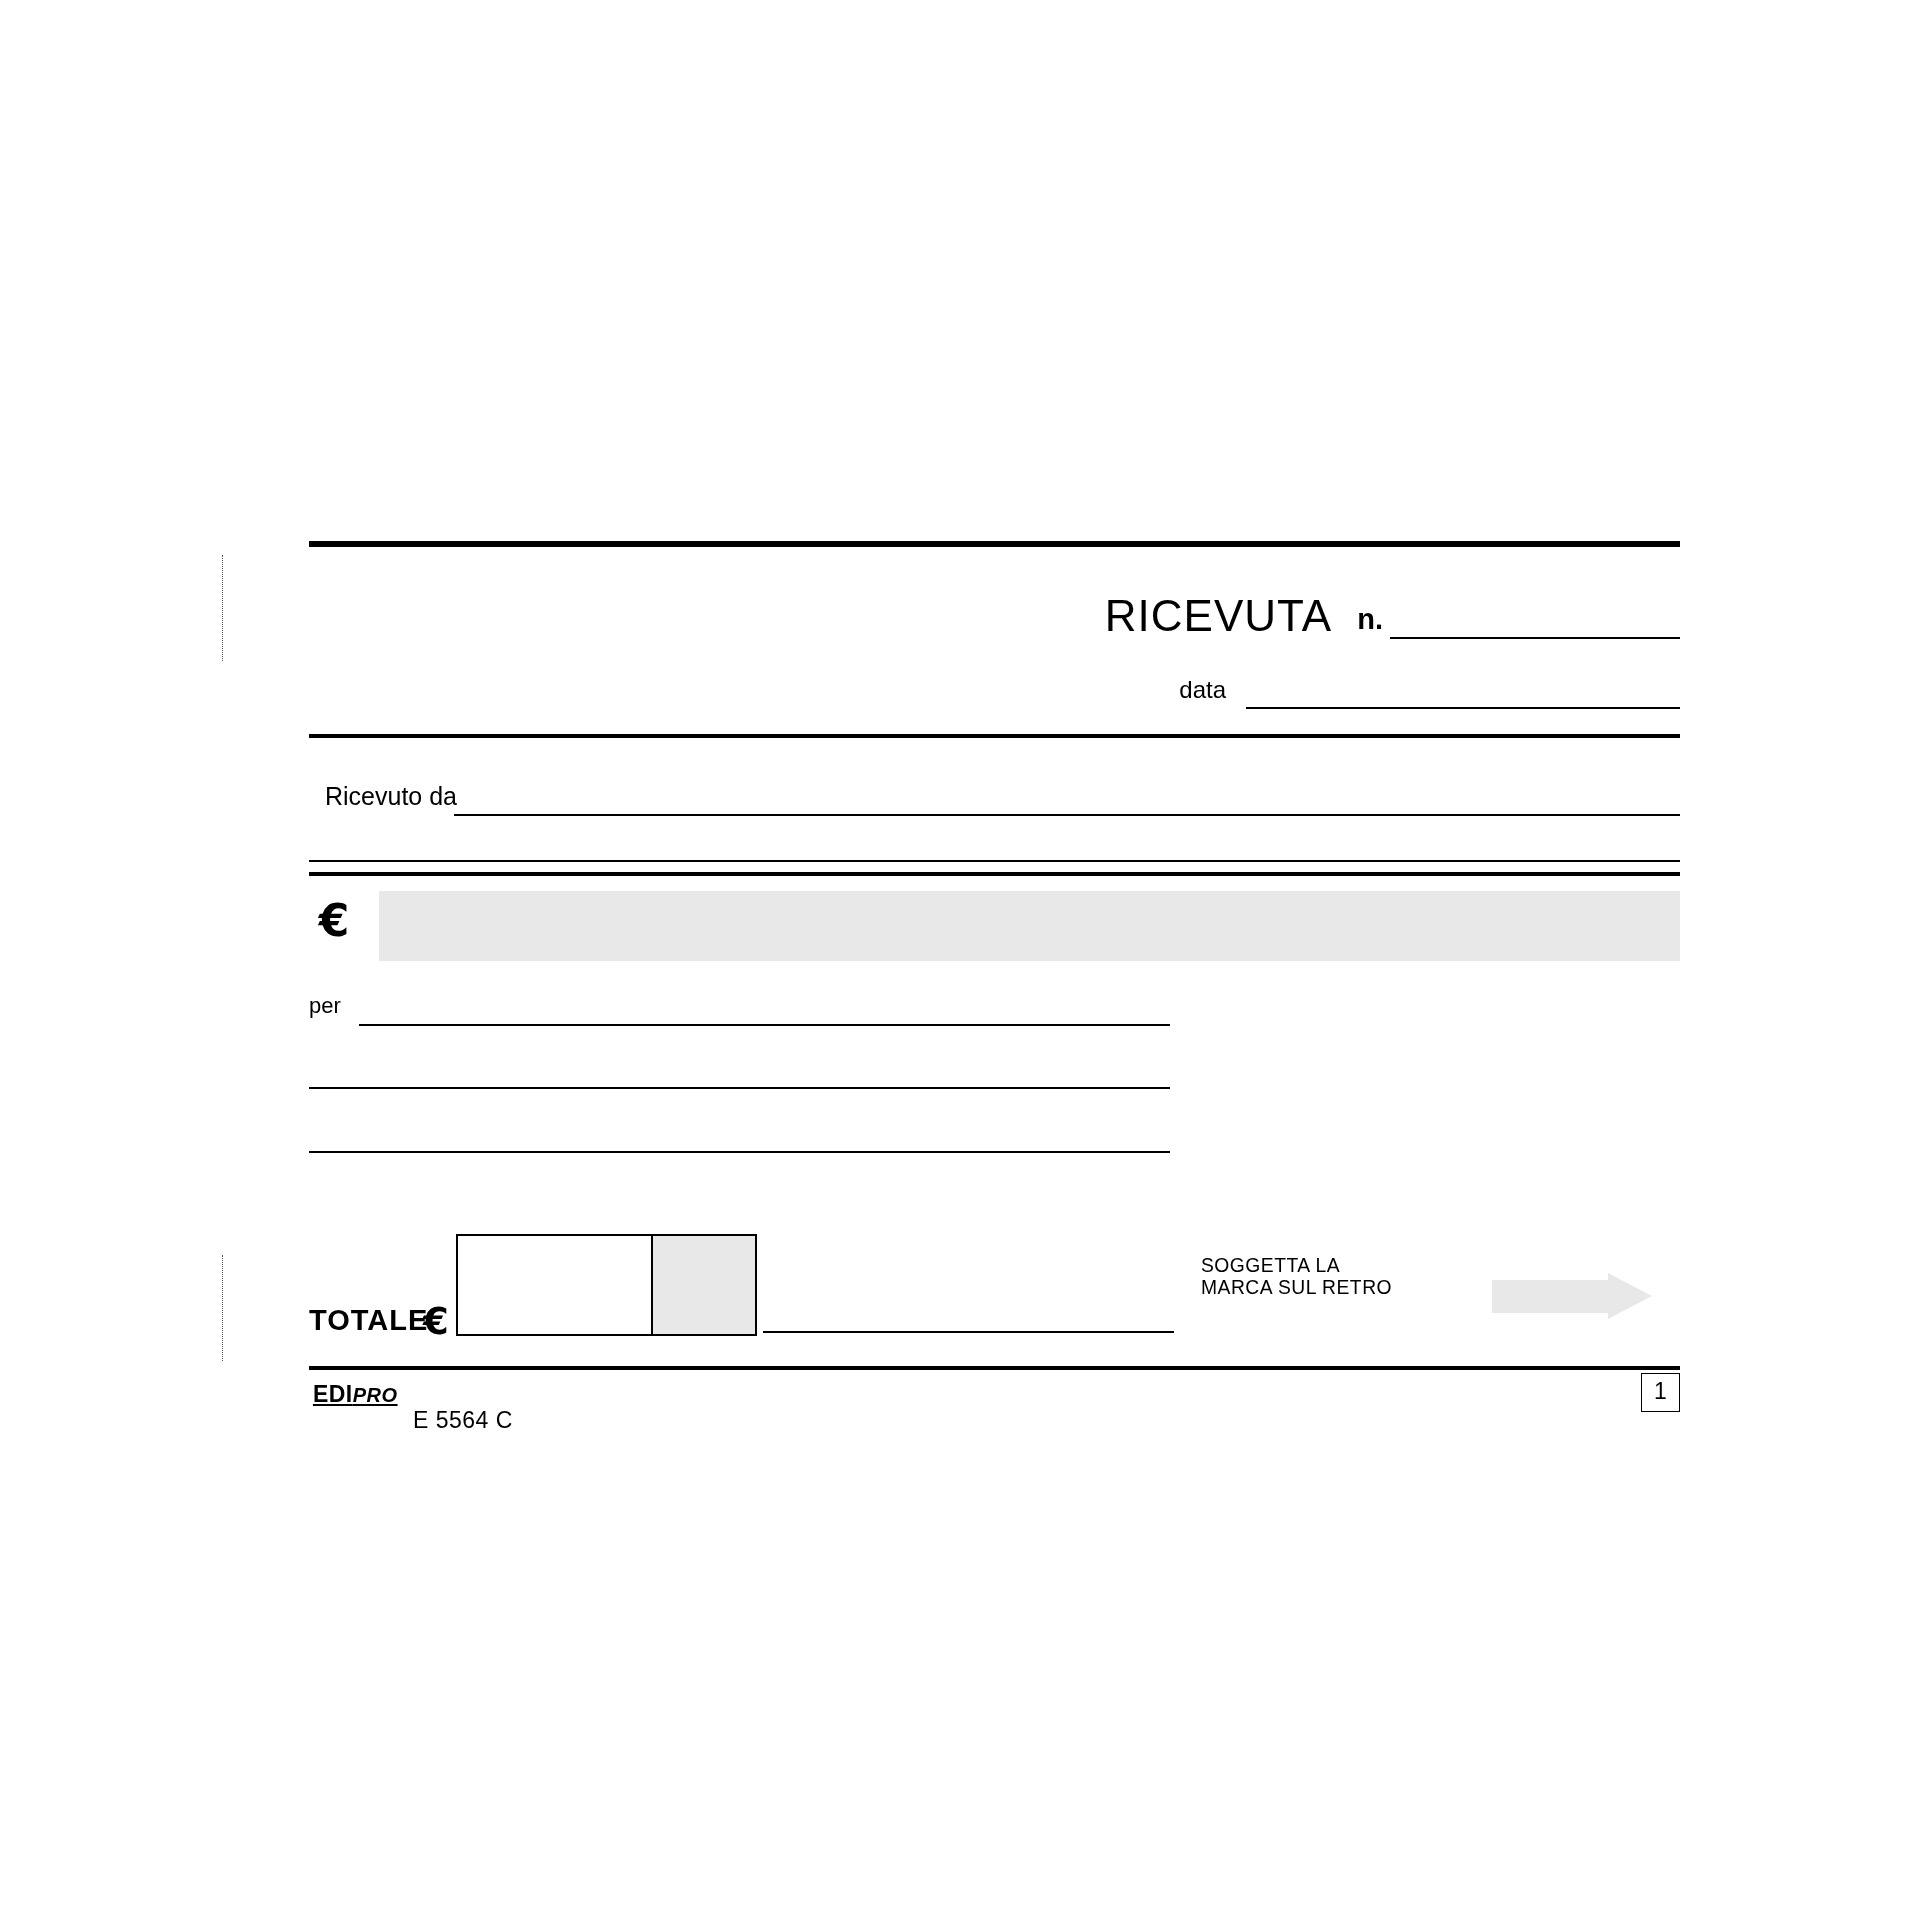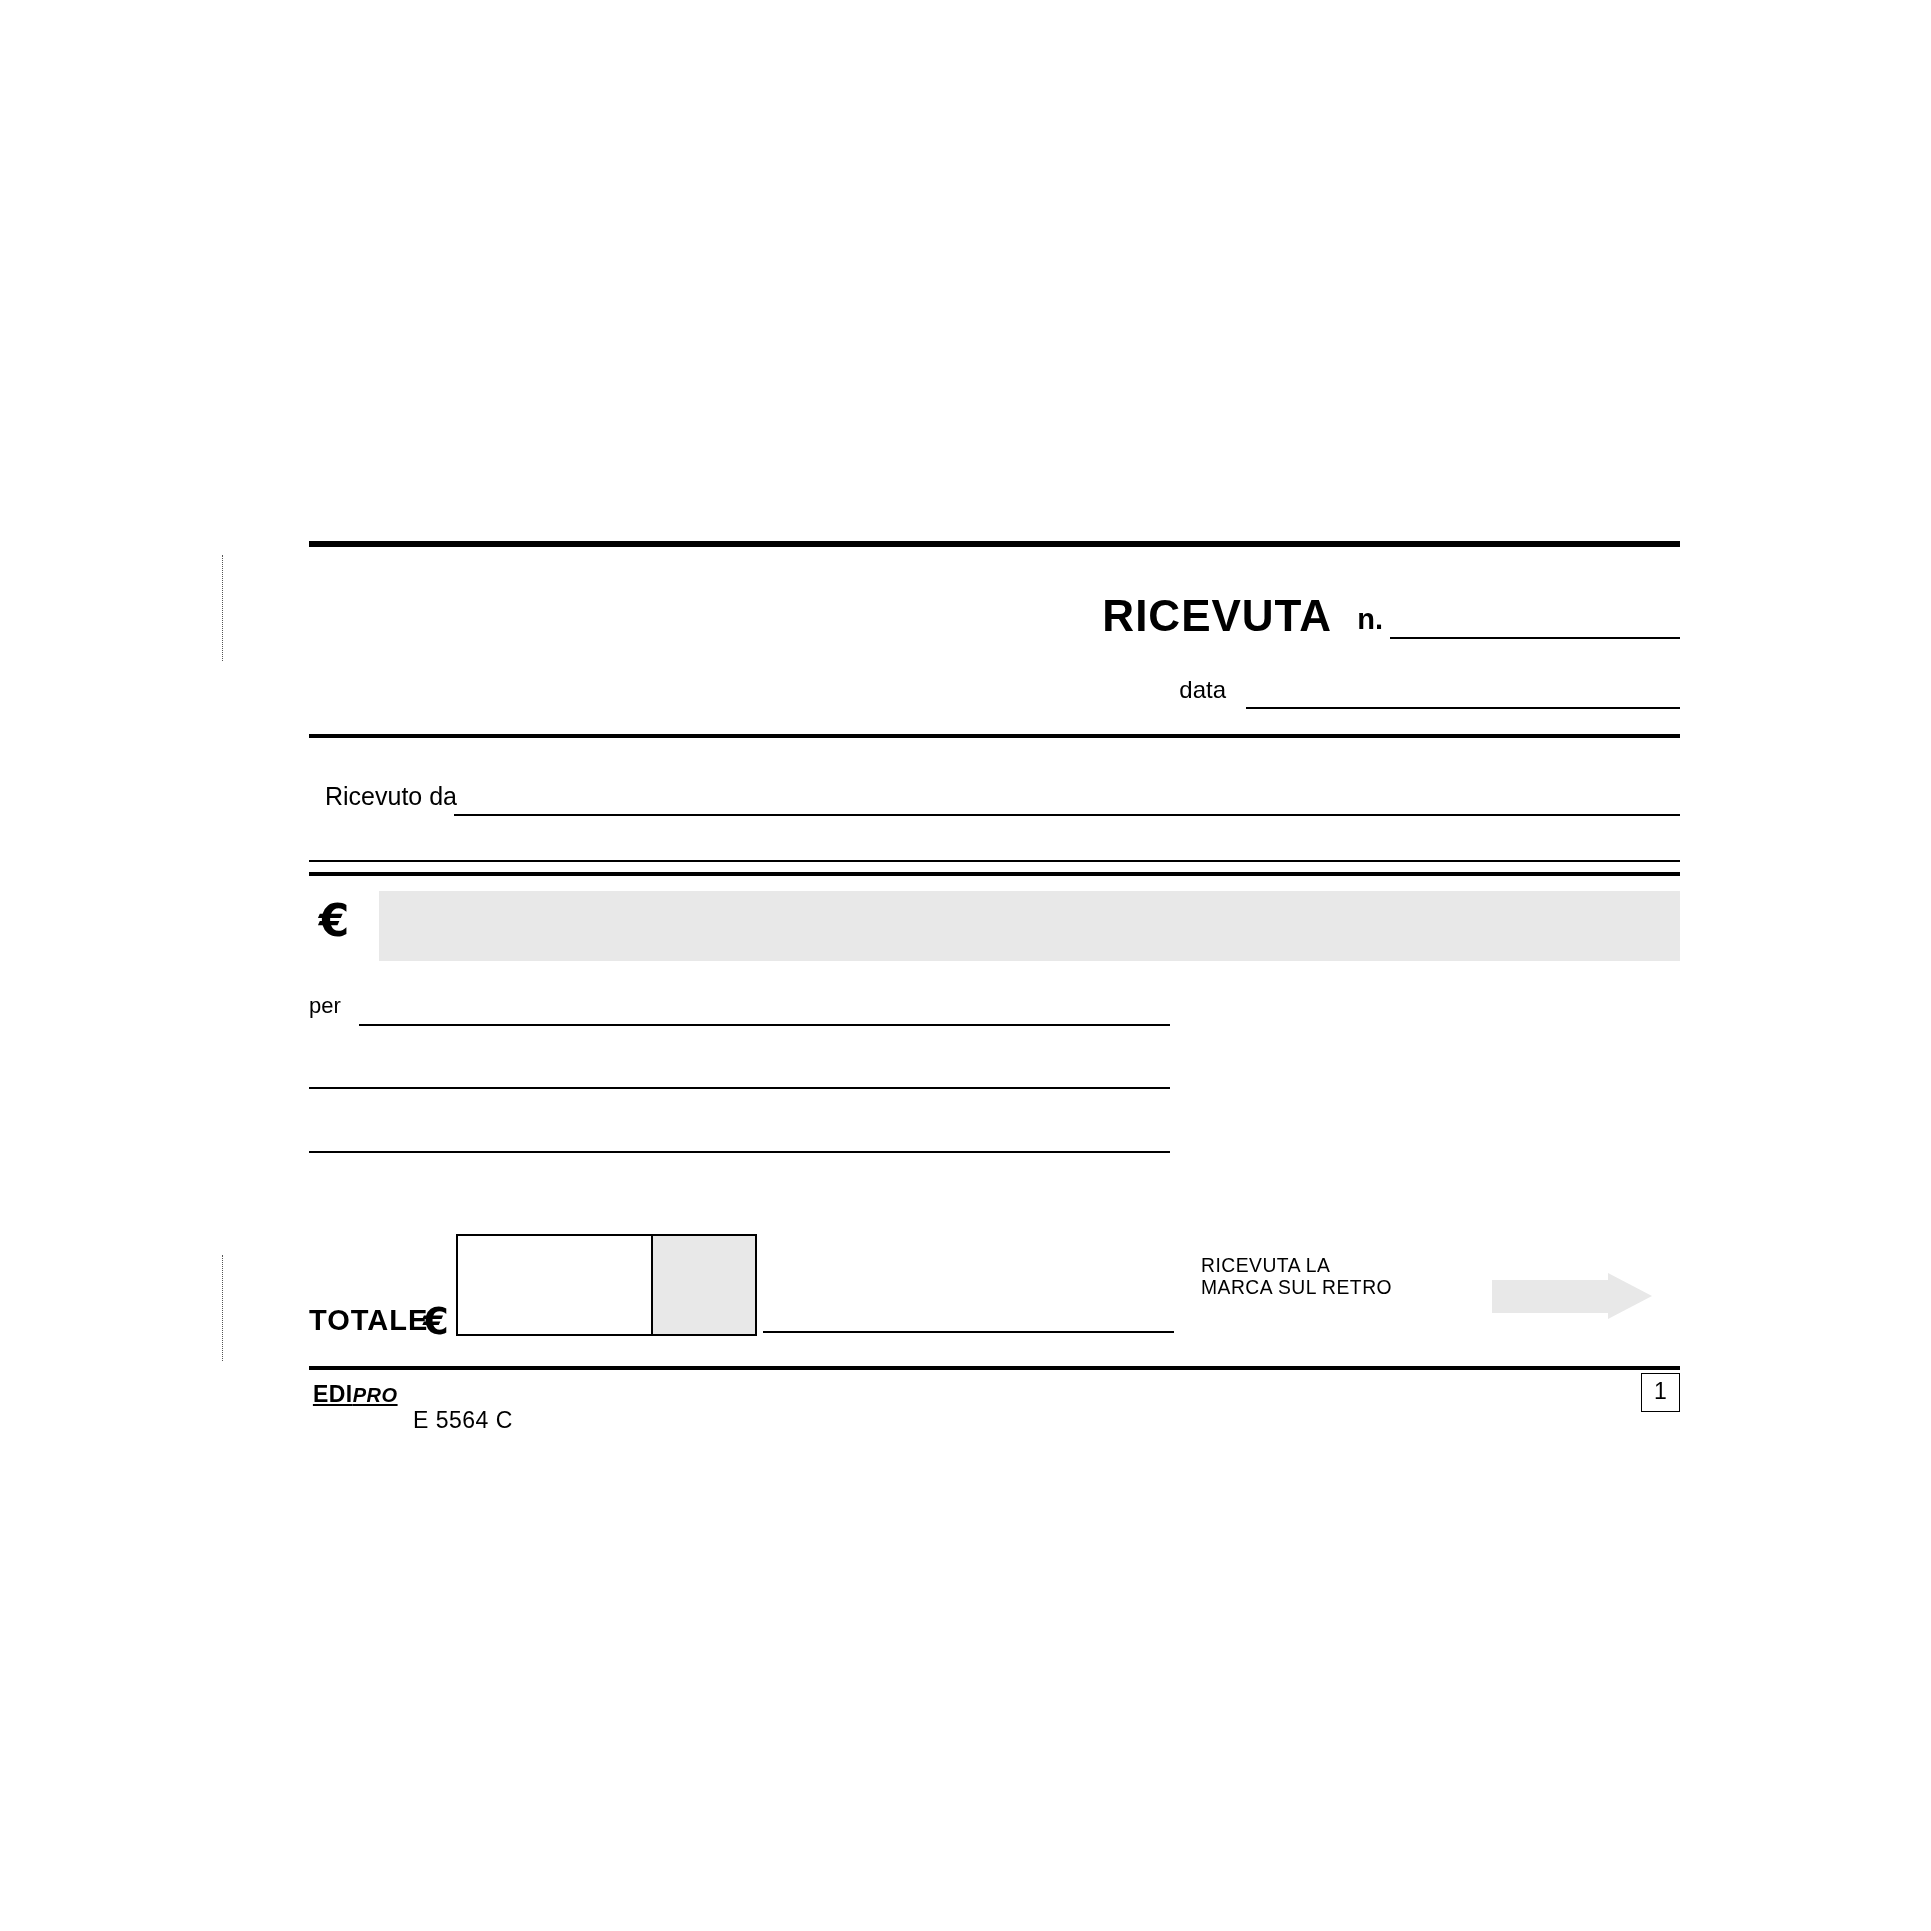--- a/index.html
+++ b/index.html
@@ -56,21 +56,21 @@
     top: 50px;
     left: 0;
     right: 0;
     height: 58px;
   }
   .title-word {
     position: absolute;
     right: 348px;
     top: 0;
     font-size: 44px;
-    font-weight: bold;
+    font-weight: normal;
     letter-spacing: 1px;
   }
   .title-n {
     position: absolute;
     right: 297px;
     top: 11.6px;
     font-size: 29px;
     font-weight: bold;
   }
   .line-n {
@@ -332,21 +332,21 @@
     <span class="euro-field"></span>
   </div>
 
   <span class="per-label">per</span>
   <span class="per-line l1"></span>
   <span class="per-line l2"></span>
   <span class="per-line l3"></span>
 
 
   <div class="applicare">
-    <div>RICEVUTA LA</div>
+    <div>SOGGETTA LA</div>
     <div>MARCA SUL RETRO</div>
   </div>
   <div class="arrow">
     <span class="arrow-body"></span>
     <span class="arrow-head"></span>
   </div>
 
   <span class="totale-label">TOTALE</span>
   <span class="totale-euro">€</span>
   <div class="totale-box">

